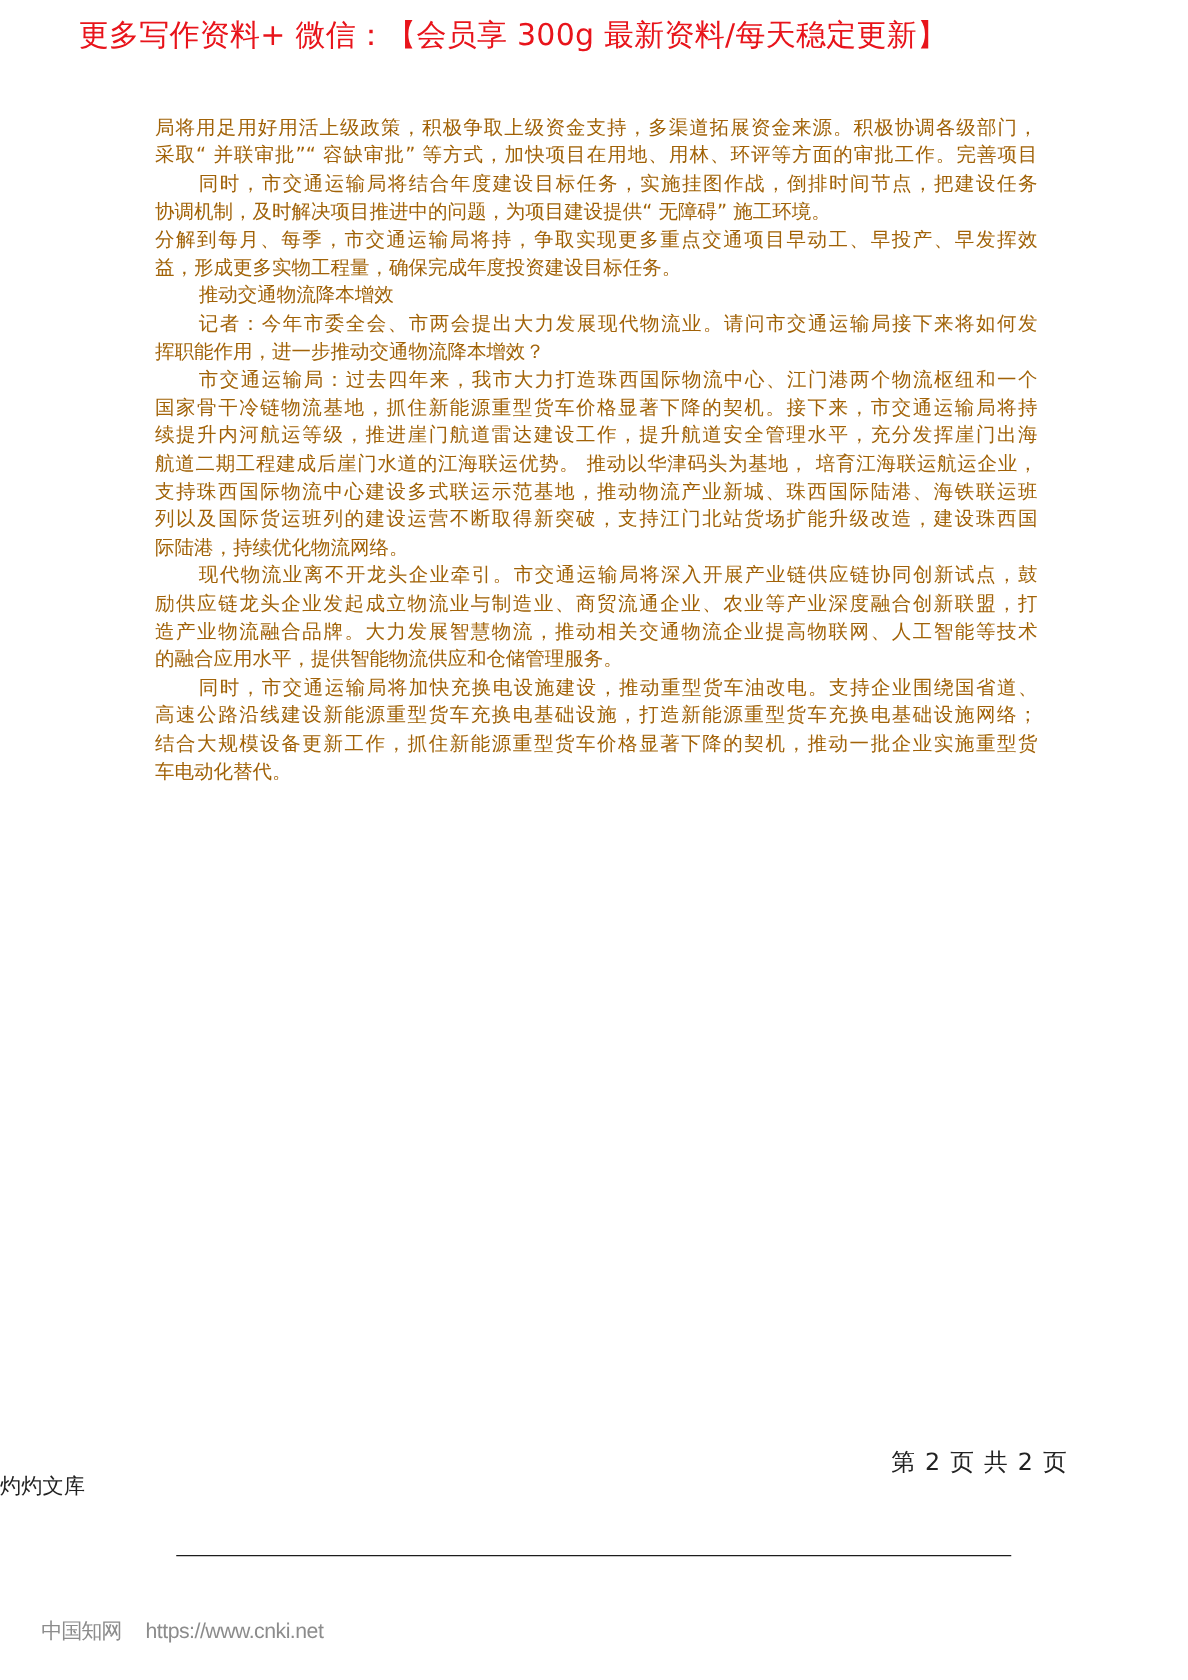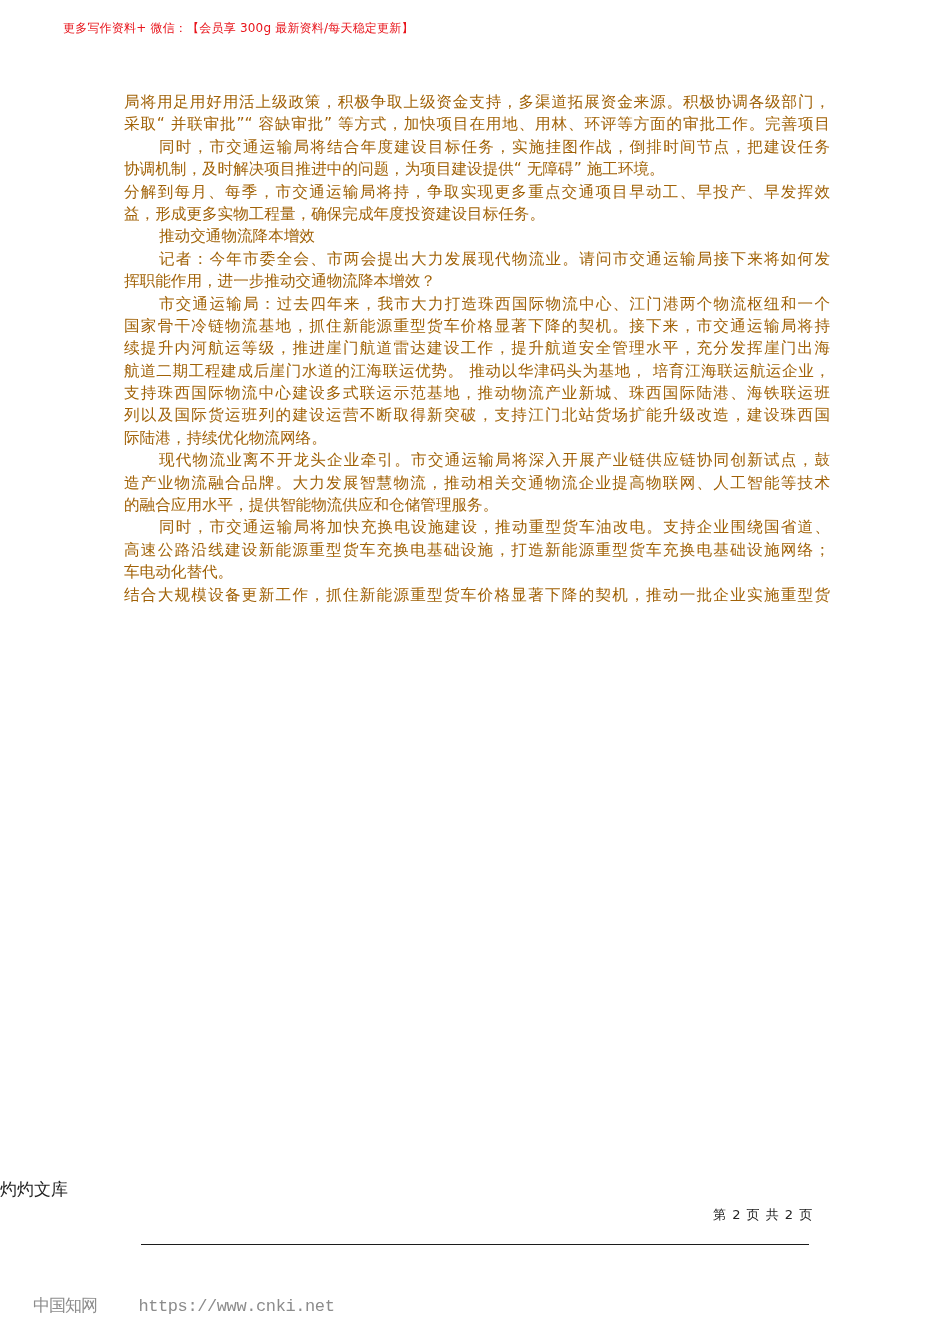--- a/index.html
+++ b/index.html
@@ -12,21 +12,21 @@
     height: 1344px;
     position: relative;
     overflow: hidden;
     font-family: "DejaVu Sans", "Liberation Sans", sans-serif;
     color: #111111;
   }
   .promo-banner {
     position: absolute;
     left: 63px;
     top: 14px;
-    font-size: 12px;
+    font-size: 24px;
     line-height: 28px;
     color: #e8141b;
     white-space: nowrap;
     letter-spacing: 0.2px;
   }
   .body-text {
     position: absolute;
     left: 124px;
     top: 91px;
     width: 706px;
@@ -42,22 +42,22 @@
   }
   .line.last {
     text-align-last: left;
   }
   .line.indent {
     padding-left: 35px;
   }
   .page-number {
     position: absolute;
     left: 713px;
-    top: 1206px;
-    font-size: 13px;
+    top: 1161px;
+    font-size: 19px;
     line-height: 18px;
     color: #222222;
     white-space: nowrap;
     word-spacing: 2px;
   }
   .site-name {
     position: absolute;
     left: 0px;
     top: 1179px;
     font-size: 17px;
@@ -77,25 +77,25 @@
   .cnki-footer {
     position: absolute;
     left: 33px;
     top: 1293px;
     font-size: 17px;
     line-height: 24px;
     color: #8c8c8c;
     white-space: nowrap;
   }
   .cnki-footer .cnki-brand {
-    margin-right: 36px;
+    margin-right: 14px;
     letter-spacing: -1px;
   }
   .cnki-footer .cnki-url {
-    font-family: Liberation Mono, monospace;
+    font-family: Liberation Sans, sans-serif;
     font-size: 17px;
     letter-spacing: -0.4px;
   }
 </style>
 </head>
 <body>
 
 <div class="promo-banner">更多写作资料+ 微信：【会员享 300g 最新资料/每天稳定更新】</div>
 
 <div class="body-text">
@@ -109,26 +109,27 @@
   <div class="line indent">记者：今年市委全会、市两会提出大力发展现代物流业。请问市交通运输局接下来将如何发</div>
   <div class="line last">挥职能作用，进一步推动交通物流降本增效？</div>
   <div class="line indent">市交通运输局：过去四年来，我市大力打造珠西国际物流中心、江门港两个物流枢纽和一个</div>
   <div class="line">国家骨干冷链物流基地，抓住新能源重型货车价格显著下降的契机。接下来，市交通运输局将持</div>
   <div class="line">续提升内河航运等级，推进崖门航道雷达建设工作，提升航道安全管理水平，充分发挥崖门出海</div>
   <div class="line">航道二期工程建成后崖门水道的江海联运优势。 推动以华津码头为基地， 培育江海联运航运企业，</div>
   <div class="line">支持珠西国际物流中心建设多式联运示范基地，推动物流产业新城、珠西国际陆港、海铁联运班</div>
   <div class="line">列以及国际货运班列的建设运营不断取得新突破，支持江门北站货场扩能升级改造，建设珠西国</div>
   <div class="line last">际陆港，持续优化物流网络。</div>
   <div class="line indent">现代物流业离不开龙头企业牵引。市交通运输局将深入开展产业链供应链协同创新试点，鼓</div>
+  <div class="line">励供应链龙头企业发起成立物流业与制造业、商贸流通企业、农业等产业深度融合创新联盟，打</div>
   <div class="line">造产业物流融合品牌。大力发展智慧物流，推动相关交通物流企业提高物联网、人工智能等技术</div>
   <div class="line last">的融合应用水平，提供智能物流供应和仓储管理服务。</div>
   <div class="line indent">同时，市交通运输局将加快充换电设施建设，推动重型货车油改电。支持企业围绕国省道、</div>
   <div class="line">高速公路沿线建设新能源重型货车充换电基础设施，打造新能源重型货车充换电基础设施网络；</div>
+  <div class="line">结合大规模设备更新工作，抓住新能源重型货车价格显著下降的契机，推动一批企业实施重型货</div>
   <div class="line last">车电动化替代。</div>
-  <div class="line">结合大规模设备更新工作，抓住新能源重型货车价格显著下降的契机，推动一批企业实施重型货</div>
 </div>
 
 <div class="page-number">第 2 页 共 2 页</div>
 
 <div class="site-name">灼灼文库</div>
 
 <div class="footer-rule"></div>
 
 <div class="cnki-footer">
   <span class="cnki-brand">中国知网</span>

